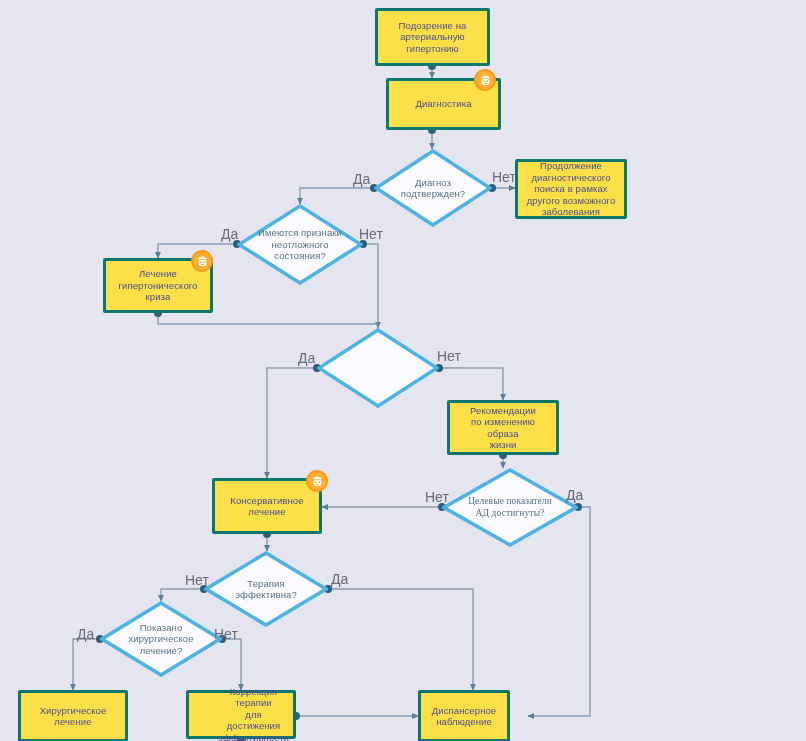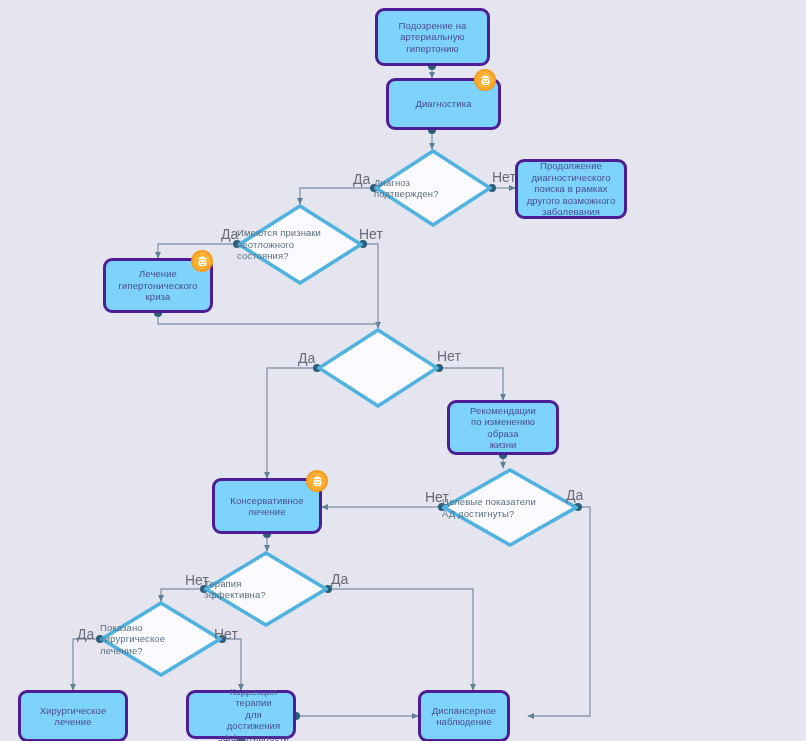--- a/index.html
+++ b/index.html
@@ -27,44 +27,44 @@
   }
   .node {
     position: absolute;
     box-sizing: border-box;
     display: flex;
     align-items: center;
     justify-content: center;
     text-align: center;
   }
   .node-box {
-    background: #7dd3fc;
-    border: 3px solid #4c1d95;
-    border-radius: 9px;
+    background: #fde047;
+    border: 3px solid #0f766e;
+    border-radius: 2px;
     color: #4b4b92;
     font-size: 9.5px;
     line-height: 11.5px;
     padding: 4px 6px;
     letter-spacing: .1px;
   }
   .node-diamond {
     background: transparent;
   }
   .node-diamond .dia-shape {
     position: absolute;
     left: 0; top: 0;
     width: 100%; height: 100%;
   }
   .node-diamond .dia-label {
     position: relative;
     z-index: 2;
     color: #5a7183;
     font-size: 9.5px;
     line-height: 11.5px;
-    text-align: left;
+    text-align: center;
     width: 100%;
     letter-spacing: .1px;
   }
   .edge-label {
     position: absolute;
     color: #6a6a78;
     font-size: 14px;
     line-height: 10px;
     white-space: nowrap;
     background: transparent;
@@ -194,21 +194,21 @@
   </div>
 
   <div class="node node-box" style="left:447px;top:400px;width:112px;height:55px;align-items:center;">
     <span>Рекомендации<br>по изменению<br>образа<br>жизни</span>
   </div>
 
   <div class="node node-box" style="left:212px;top:478px;width:110px;height:56px;">
     <span>Консервативное<br>лечение</span>
   </div>
 
-  <div class="node node-diamond" style="left:442px;top:468px;width:136px;height:79px;">
+  <div class="node node-diamond" style="left:442px;top:468px;width:136px;height:79px;font-family:Liberation Serif, serif;">
     <svg class="dia-shape" viewBox="0 0 136 79" preserveAspectRatio="none">
       <polygon points="68,2 134,39.5 68,77 2,39.5" fill="#fafaff" stroke="#4fb2e0" stroke-width="3.6"></polygon>
     </svg>
     <span class="dia-label">Целевые показатели<br>АД достигнуты?</span>
   </div>
 
   <div class="node node-diamond" style="left:204px;top:551px;width:124px;height:76px;">
     <svg class="dia-shape" viewBox="0 0 124 76" preserveAspectRatio="none">
       <polygon points="62,2 122,38 62,74 2,38" fill="#fafaff" stroke="#4fb2e0" stroke-width="3.6"></polygon>
     </svg>

